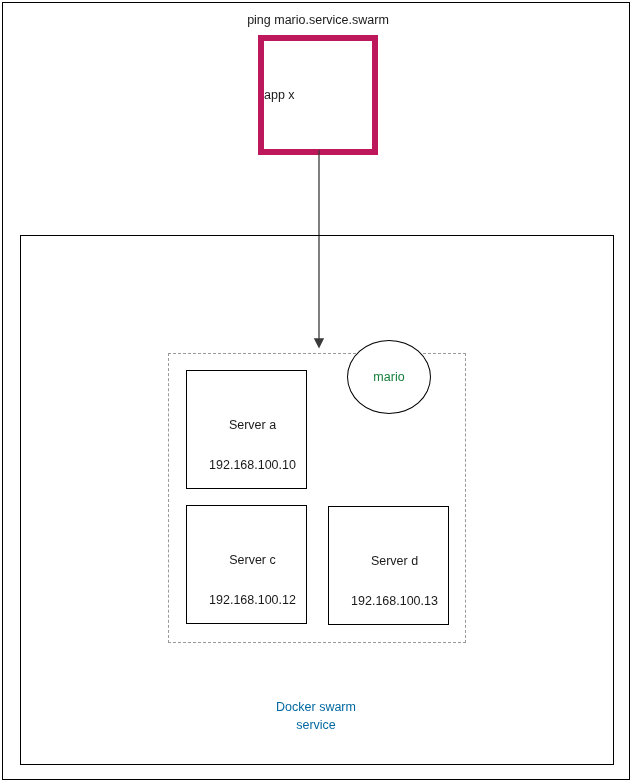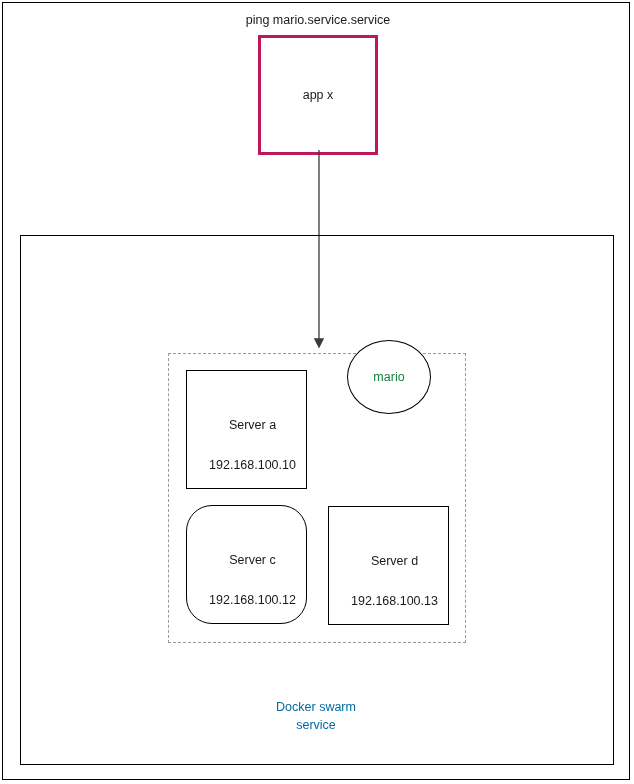--- a/index.html
+++ b/index.html
@@ -41,26 +41,25 @@
     color: #1a1a1a;
     white-space: nowrap;
   }
   
   .app-box {
     position: absolute;
     left: 258px;
     top: 35px;
     width: 120px;
     height: 120px;
-    border: 3px solid #be185d;
+    border: 6px solid #be185d;
     box-sizing: border-box;
     background: #ffffff;
     display: flex;
     align-items: center;
-    justify-content: center;
     font-size: 12.5px;
     color: #1a1a1a;
   }
   
   .arrow-svg {
     position: absolute;
     left: 300px;
     top: 150px;
     width: 40px;
     height: 210px;
@@ -117,21 +116,21 @@
   .server-box .srv-name {
     margin-top: 30px;
     line-height: 18px;
   }
   .server-box .srv-ip {
     margin-top: 22px;
     line-height: 18px;
   }
   .pos-a { left: 186px; top: 370px; }
   .pos-b { left: 328px; top: 370px; }
-  .pos-c { left: 186px; top: 505px; border-radius: 26px; }
+  .pos-c { left: 186px; top: 505px; }
   .pos-d { left: 328px; top: 506px; }
 
   
   .mario-circle {
     position: absolute;
     left: 347px;
     top: 340px;
     width: 84px;
     height: 74px;
     border: 1px solid #000000;
@@ -146,21 +145,21 @@
     z-index: 5;
   }
 </style>
 </head>
 <body>
 
 <div id="canvas">
 
   <div class="page-frame"></div>
 
-  <div class="caption-top">ping mario.service.service</div>
+  <div class="caption-top">ping mario.service.swarm</div>
 
   <div class="app-box">
     <span>app x</span>
   </div>
 
   <svg class="arrow-svg" viewBox="0 0 40 210" width="40" height="210">
     <defs>
       <marker id="arrowHead" markerWidth="10" markerHeight="10" refX="6" refY="4" orient="auto" markerUnits="strokeWidth">
         <path d="M0,0 L8,4 L0,8 Z" fill="#3a3a3a"></path>
       </marker>

